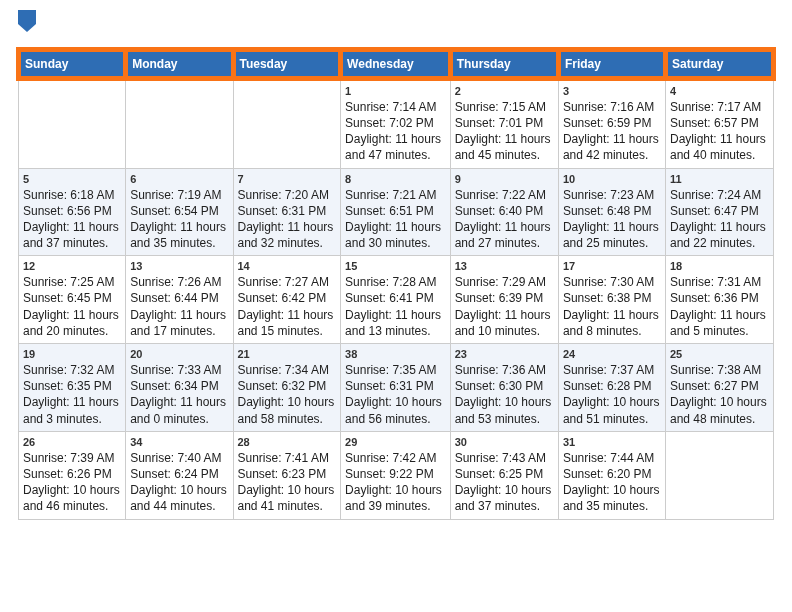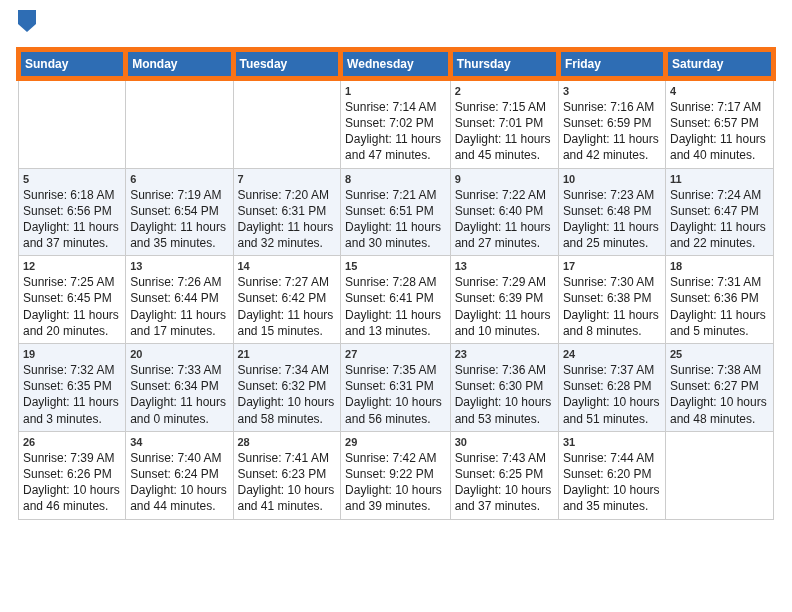--- a/index.html
+++ b/index.html
@@ -257,21 +257,21 @@
 Sunset: 6:34 PM
 Daylight: 11 hours and 0 minutes.</div>
           </td>
           <td>
             <div class="day-num">21</div>
             <div class="day-info">Sunrise: 7:34 AM
 Sunset: 6:32 PM
 Daylight: 10 hours and 58 minutes.</div>
           </td>
           <td>
-            <div class="day-num">27</div>
+            <div class="day-num">38</div>
             <div class="day-info">Sunrise: 7:35 AM
 Sunset: 6:31 PM
 Daylight: 10 hours and 56 minutes.</div>
           </td>
           <td>
             <div class="day-num">23</div>
             <div class="day-info">Sunrise: 7:36 AM
 Sunset: 6:30 PM
 Daylight: 10 hours and 53 minutes.</div>
           </td>

